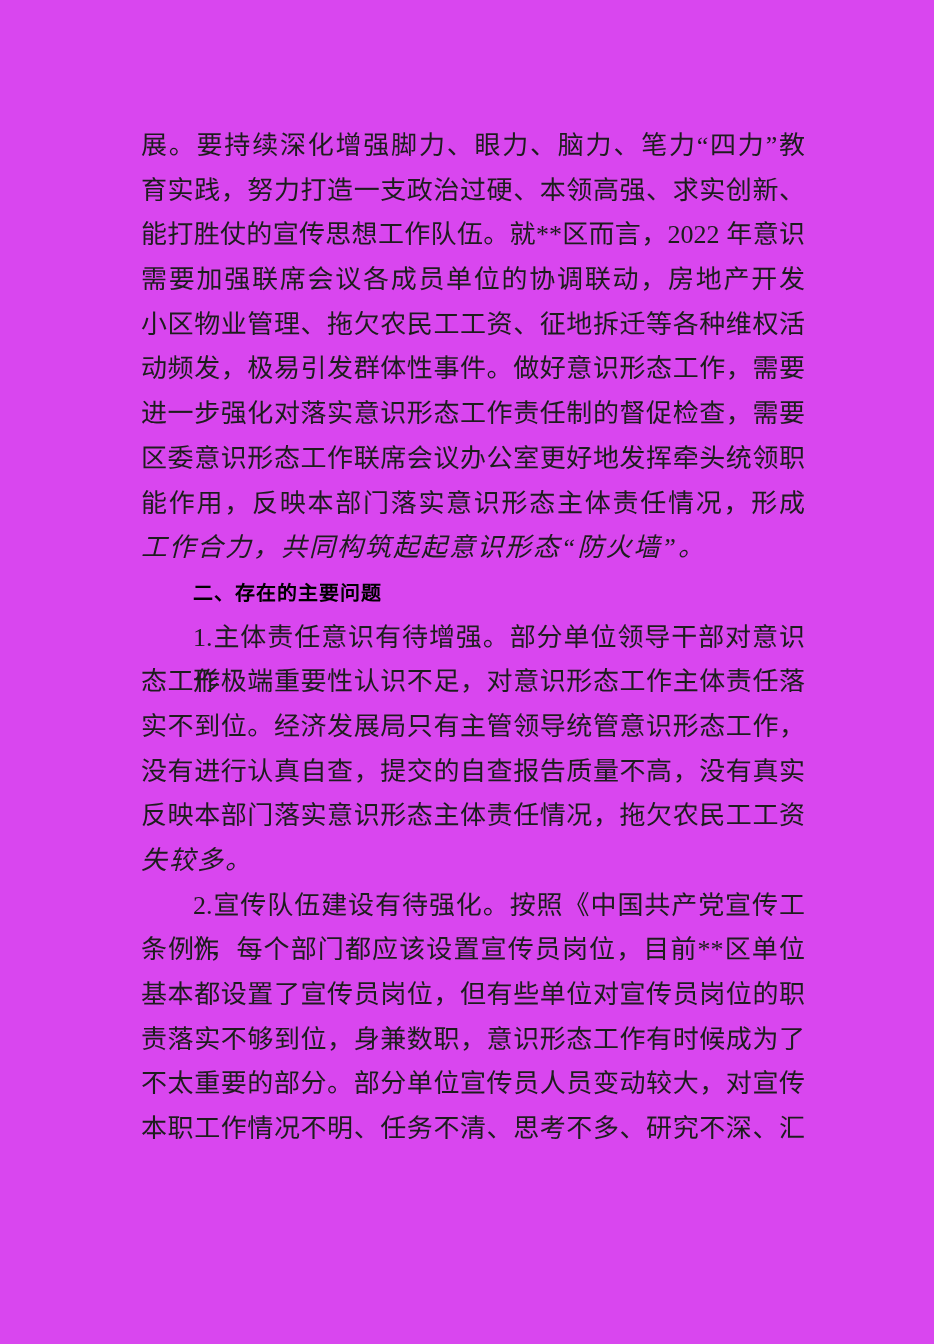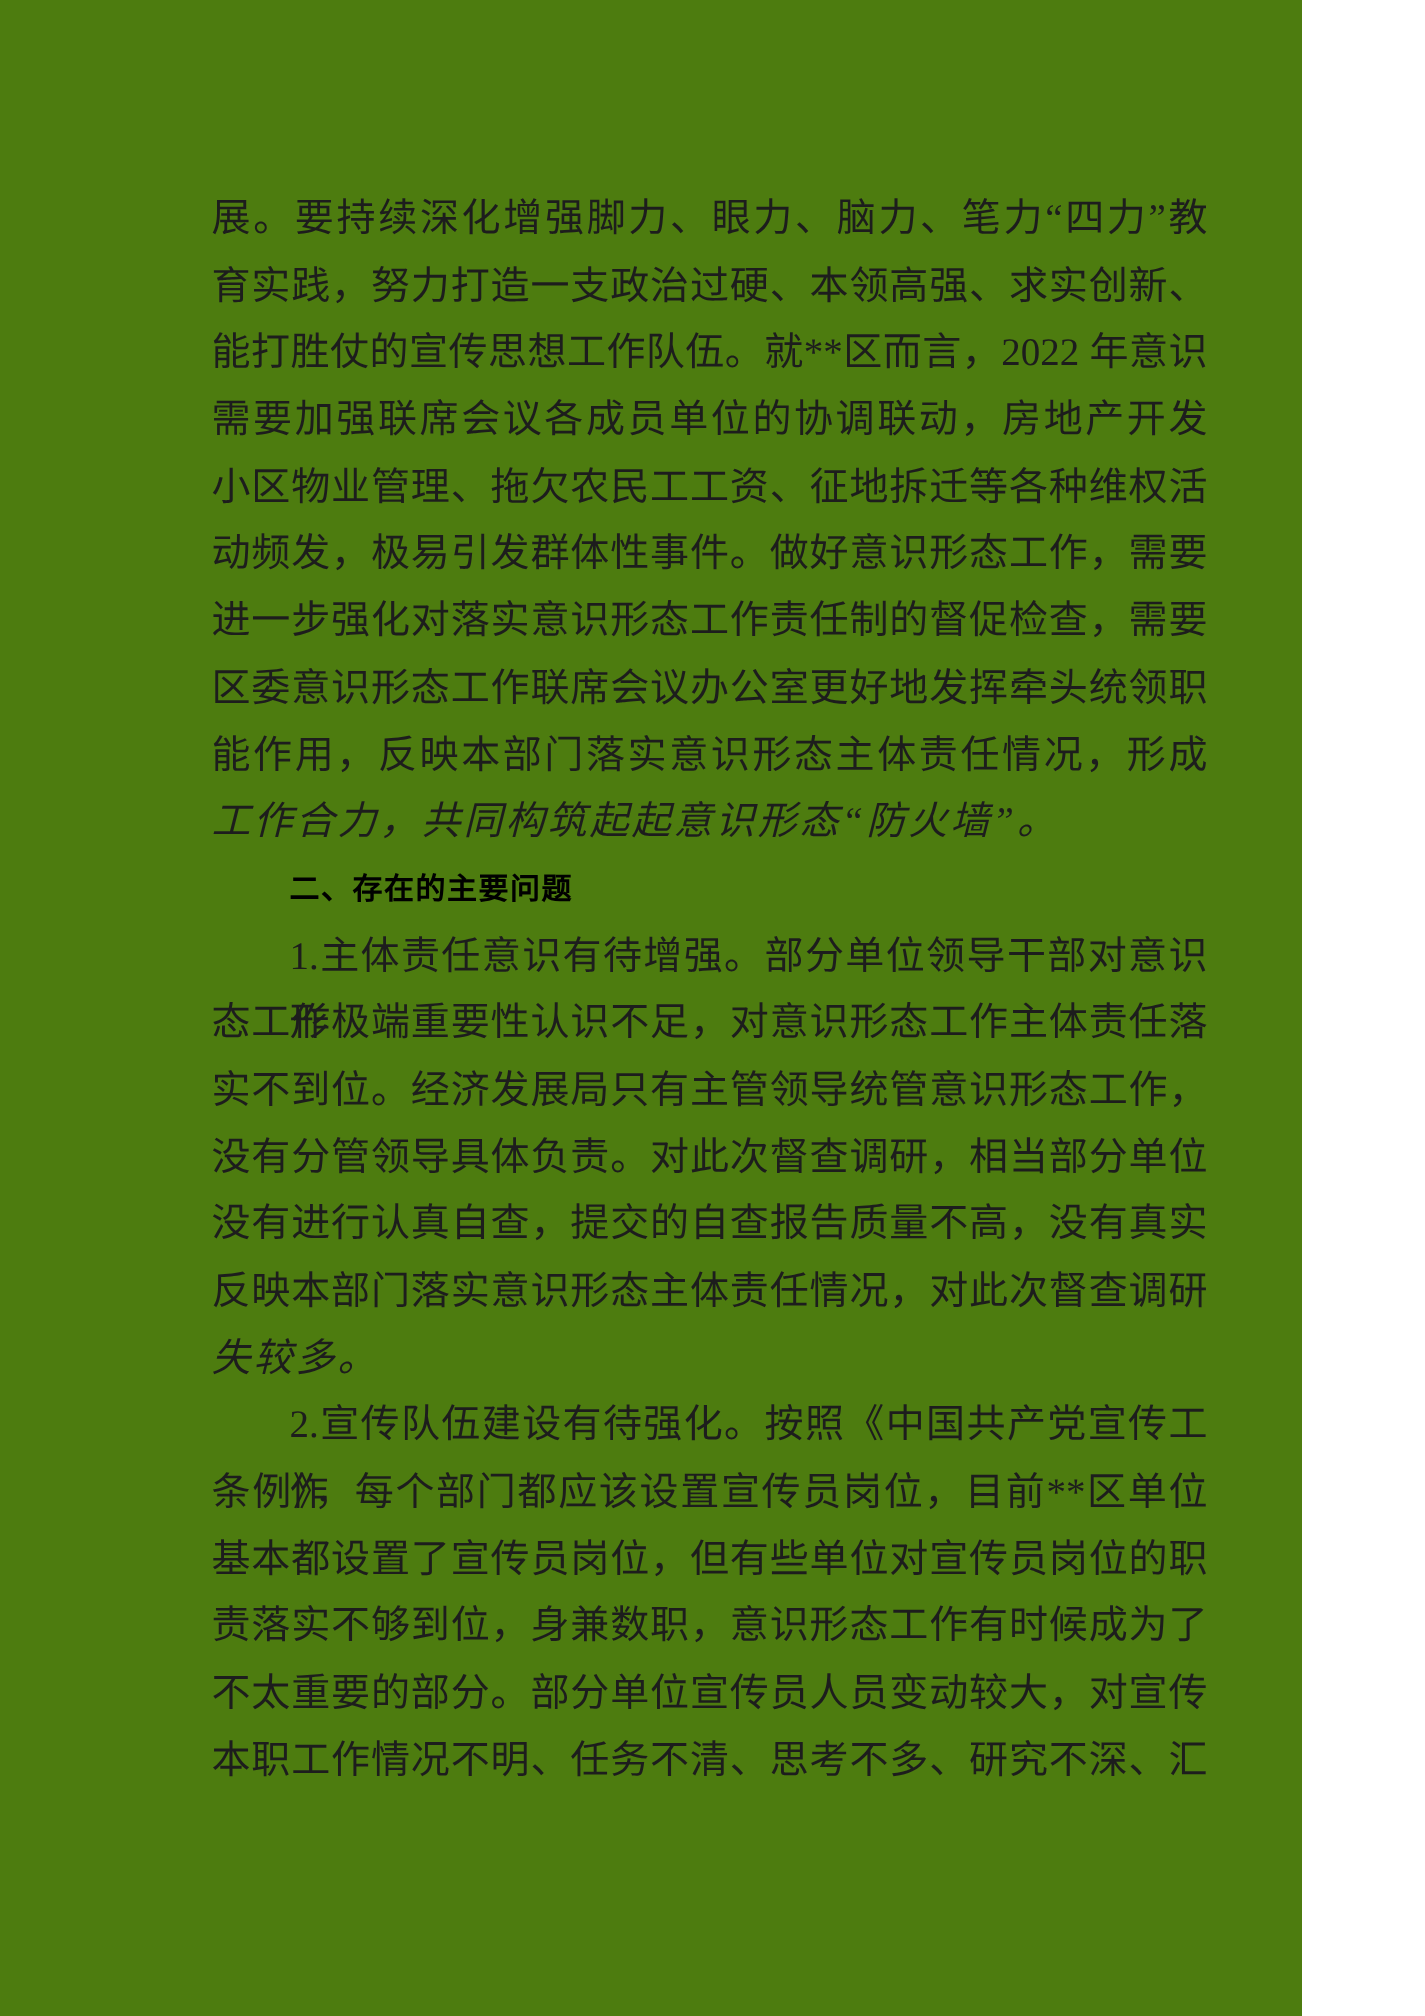--- a/index.html
+++ b/index.html
@@ -2,23 +2,23 @@
 <html lang="zh-CN"><head>
 <meta charset="utf-8">
 <style>
   html, body {
     margin: 0;
     padding: 0;
     background: #ffffff;
   }
   .page {
     position: relative;
-    width: 868px;
+    width: 934px;
     height: 1344px;
-    background: #4d7c0f;
+    background: #d946ef;
     overflow: hidden;
   }
   .textblock {
     position: absolute;
     left: 141px;
     top: 124px;
     width: 664px;
   }
   .line {
     font-family: "Liberation Serif", "DejaVu Serif", serif;
@@ -63,23 +63,22 @@
       <div class="line justify">小区物业管理、拖欠农民工工资、征地拆迁等各种维权活</div>
       <div class="line justify">动频发，极易引发群体性事件。做好意识形态工作，需要</div>
       <div class="line justify">进一步强化对落实意识形态工作责任制的督促检查，需要</div>
       <div class="line justify">区委意识形态工作联席会议办公室更好地发挥牵头统领职</div>
       <div class="line justify">能作用，反映本部门落实意识形态主体责任情况，形成</div>
       <div class="line end">工作合力，共同构筑起起意识形态“防火墙”。</div>
       <div class="line heading indent">二、存在的主要问题</div>
       <div class="line justify indent">1.主体责任意识有待增强。部分单位领导干部对意识形</div>
       <div class="line justify">态工作极端重要性认识不足，对意识形态工作主体责任落</div>
       <div class="line justify">实不到位。经济发展局只有主管领导统管意识形态工作，</div>
-      <div class="line justify">没有分管领导具体负责。对此次督查调研，相当部分单位</div>
       <div class="line justify">没有进行认真自查，提交的自查报告质量不高，没有真实</div>
-      <div class="line justify">反映本部门落实意识形态主体责任情况，对此次督查调研</div>
+      <div class="line justify">反映本部门落实意识形态主体责任情况，拖欠农民工工资</div>
       <div class="line end">失较多。</div>
       <div class="line justify indent">2.宣传队伍建设有待强化。按照《中国共产党宣传工作</div>
       <div class="line justify">条例》，每个部门都应该设置宣传员岗位，目前**区单位</div>
       <div class="line justify">基本都设置了宣传员岗位，但有些单位对宣传员岗位的职</div>
       <div class="line justify">责落实不够到位，身兼数职，意识形态工作有时候成为了</div>
       <div class="line justify">不太重要的部分。部分单位宣传员人员变动较大，对宣传</div>
       <div class="line justify">本职工作情况不明、任务不清、思考不多、研究不深、汇</div>
     </div>
 </div>
 

